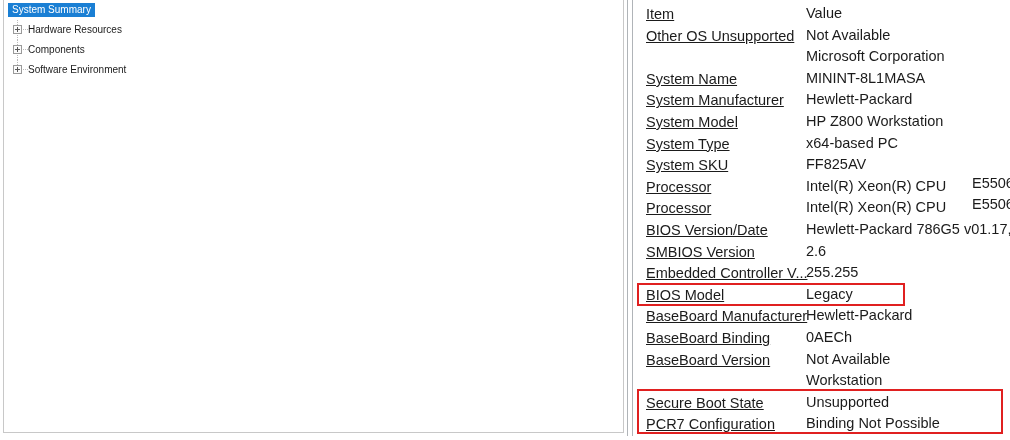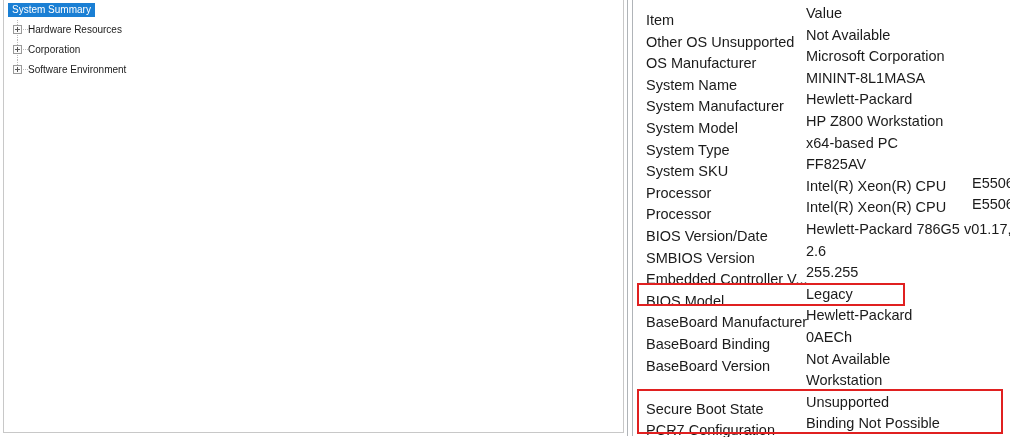--- a/index.html
+++ b/index.html
@@ -132,22 +132,23 @@
   .detail-row {
     position: relative;
     height: 21.6px;
     white-space: nowrap;
     font-size: 14.5px;
     line-height: 21.6px;
   }
   .cell-item {
     position: absolute;
     left: 10px;
-    top: 10px;
-    white-space: nowrap;
+    top: 4px;
+    white-space: nowrap;
+    text-decoration: underline;
   }
   .cell-value {
     position: absolute;
     left: 170px;
     top: 3px;
     white-space: nowrap;
   }
   .cell-extra {
     position: absolute;
     left: 336px;
@@ -175,42 +176,41 @@
     height: 45px;
   }
 </style>
 </head>
 <body>
 
 <div id="tree-panel">
   <div id="tree-nodes">
       <div class="tree-node root-selected"><span class="tree-label-sel">System Summary</span></div>
       <div class="tree-node"><span class="tree-connector-v"></span><span class="tree-connector-v down"></span><span class="tree-connector-h"></span><span class="tree-expander"></span><span>Hardware Resources</span></div>
-      <div class="tree-node"><span class="tree-connector-v"></span><span class="tree-connector-v down"></span><span class="tree-connector-h"></span><span class="tree-expander"></span><span>Corporation</span></div>
+      <div class="tree-node"><span class="tree-connector-v"></span><span class="tree-connector-v down"></span><span class="tree-connector-h"></span><span class="tree-expander"></span><span>Components</span></div>
       <div class="tree-node"><span class="tree-connector-v"></span><span class="tree-connector-h"></span><span class="tree-expander"></span><span>Software Environment</span></div>
     </div>
 </div>
 
 <div id="splitter">
   <div class="bar b1"></div>
   <div class="bar b2"></div>
 </div>
 
 <div id="detail-panel">
   <div id="detail-rows">
       <div class="detail-row">
         <span class="cell-item">Item</span>
         <span class="cell-value">Value</span>
       </div>
       <div class="detail-row">
         <span class="cell-item">Other OS Unsupported</span>
         <span class="cell-value">Not Available</span>
       </div>
       <div class="detail-row">
-        <span class="cell-item">OS Manufacturer</span>
         <span class="cell-value">Microsoft Corporation</span>
       </div>
       <div class="detail-row">
         <span class="cell-item">System Name</span>
         <span class="cell-value">MININT-8L1MASA</span>
       </div>
       <div class="detail-row">
         <span class="cell-item">System Manufacturer</span>
         <span class="cell-value">Hewlett-Packard</span>
       </div>

